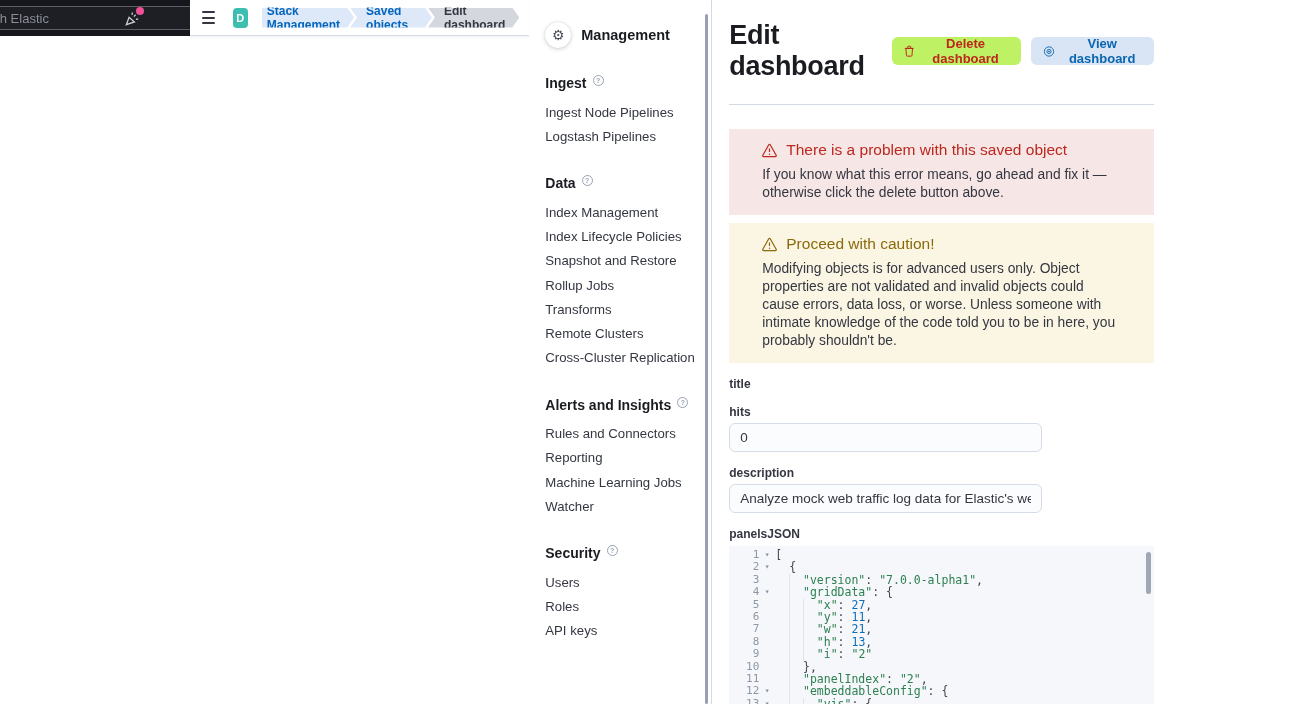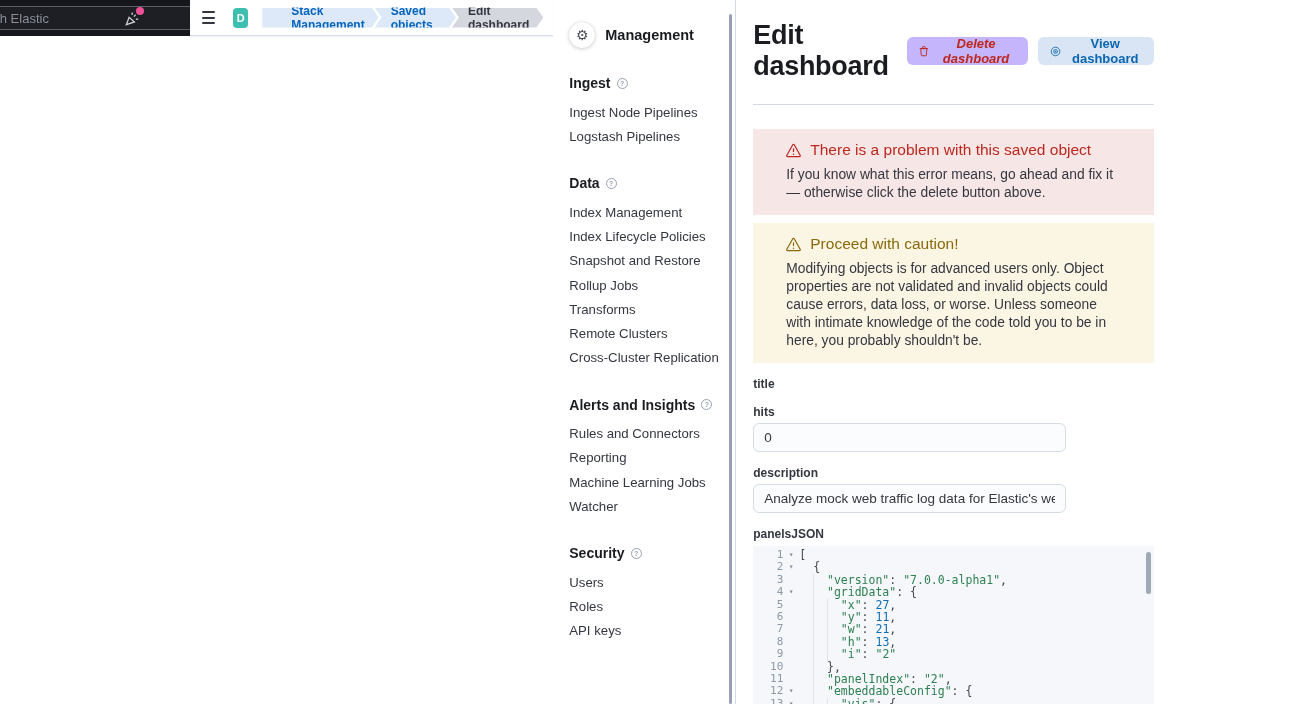--- a/index.html
+++ b/index.html
@@ -26,46 +26,46 @@
   
   .crumbbar { height:36px; background:#fff; border-bottom:1px solid #d3dae6; display:flex; align-items:center;
     padding:0 10px; flex:0 0 36px; box-shadow:0 2px 3px rgba(0,0,0,.04); position:relative; z-index:5; }
   .hamburger { width:18px; height:13px; display:flex; flex-direction:column; justify-content:space-between; cursor:pointer; margin:0 2px; }
   .hamburger span { display:block; height:2px; background:#343741; border-radius:1px; }
   .space-badge { width:20px; height:20px; border-radius:4px; background:#3cbeb0; color:#fff; font-size:11px; font-weight:700;
     display:flex; align-items:center; justify-content:center; margin:0 14px 0 16px; }
   .crumbs { display:flex; align-items:center; }
   .crumb { height:20px; display:flex; align-items:center; font-size:12px; font-weight:600; padding:0 14px 0 16px;
     clip-path:polygon(0 0, calc(100% - 7px) 0, 100% 50%, calc(100% - 7px) 100%, 0 100%, 7px 50%); margin-left:-4px; }
-  .crumb.first { clip-path:polygon(0 0, calc(100% - 7px) 0, 100% 50%, calc(100% - 7px) 100%, 0 100%); margin-left:0; padding-left:29px; }
+  .crumb.first { clip-path:polygon(0 0, calc(100% - 7px) 0, 100% 50%, calc(100% - 7px) 100%, 0 100%); margin-left:0; padding-left:5px; }
   .crumb.link { background:#dde9f8; color:#0565be; }
   .crumb.current { background:#d4d7dd; color:#343741; }
 
   
   .bodywrap { flex:1; display:flex; min-height:0; }
   .sidebar { width:183px; flex:0 0 183px; background:#fff; border-right:1px solid #d3dae6; position:relative; padding:22px 10px 0 16px; overflow:hidden; }
   .side-scroll { position:absolute; top:14px; bottom:0; right:3px; width:3px; background:#98a1b3; border-radius:2px; }
   .side-head { display:flex; align-items:center; gap:10px; margin-bottom:8px; }
   .gear-circle { width:26px; height:26px; border-radius:50%; background:#fff; box-shadow:0 1px 4px rgba(0,0,0,.18),0 0 1px rgba(0,0,0,.2);
     display:flex; align-items:center; justify-content:center; font-size:14px; color:#4a4f59; }
   .side-title { font-size:14.5px; font-weight:700; color:#1a1c21; }
   .nav-section { margin-top:27px; }
-  .nav-heading { font-size:14px; font-weight:700; color:#1a1c21; display:flex; align-items:center; gap:6px; margin-bottom:9px; }
+  .nav-heading { font-size:14px; font-weight:700; color:#1a1c21; display:flex; gap:6px; margin-bottom:9px; }
   .q-badge { width:11px; height:11px; border:1px solid #98a2b3; border-radius:50%; color:#98a2b3; font-size:7px; font-weight:700;
     display:inline-flex; align-items:center; justify-content:center; flex:0 0 11px; }
   .nav-item { font-size:13.2px; color:#343741; padding:4.6px 0; cursor:pointer; }
 
   
   .content { flex:1; background:#fff; padding:20px 14px 0 17px; min-width:0; display:flex; flex-direction:column; }
   .page-header { display:flex; align-items:center; justify-content:space-between; }
   .page-title { font-size:27px; font-weight:700; color:#1a1c21; letter-spacing:-.3px; }
   .actions { display:flex; gap:10px; }
   .btn { height:28px; border:none; border-radius:6px; font-family:inherit; font-size:13px; font-weight:600;
     display:flex; align-items:center; gap:7px; padding:0 12px; cursor:pointer; }
-  .btn-danger { background:#c4b5fd; color:#bd271e;font-style:italic; }
+  .btn-danger { background:#bef264; color:#bd271e; }
   .btn-primary { background:#d9e4f4; color:#0a66b0; }
   .divider { border:none; border-top:1px solid #d3dae6; margin-top:22px; }
 
   .callout { padding:12px 33px 13px; margin-right:0; }
   .callout.danger { background:#f7e6e6; margin-top:24px; }
   .callout.warning { background:#fbf5e3; margin-top:8px; }
   .co-title { display:flex; align-items:center; gap:9px; font-size:15.5px; font-weight:500; }
   .callout.danger .co-title { color:#bd271e; }
   .callout.warning .co-title { color:#8a6a0b; }
   .co-body { margin-top:7px; font-size:13.8px; line-height:18px; color:#343741; max-width:1060px; }

